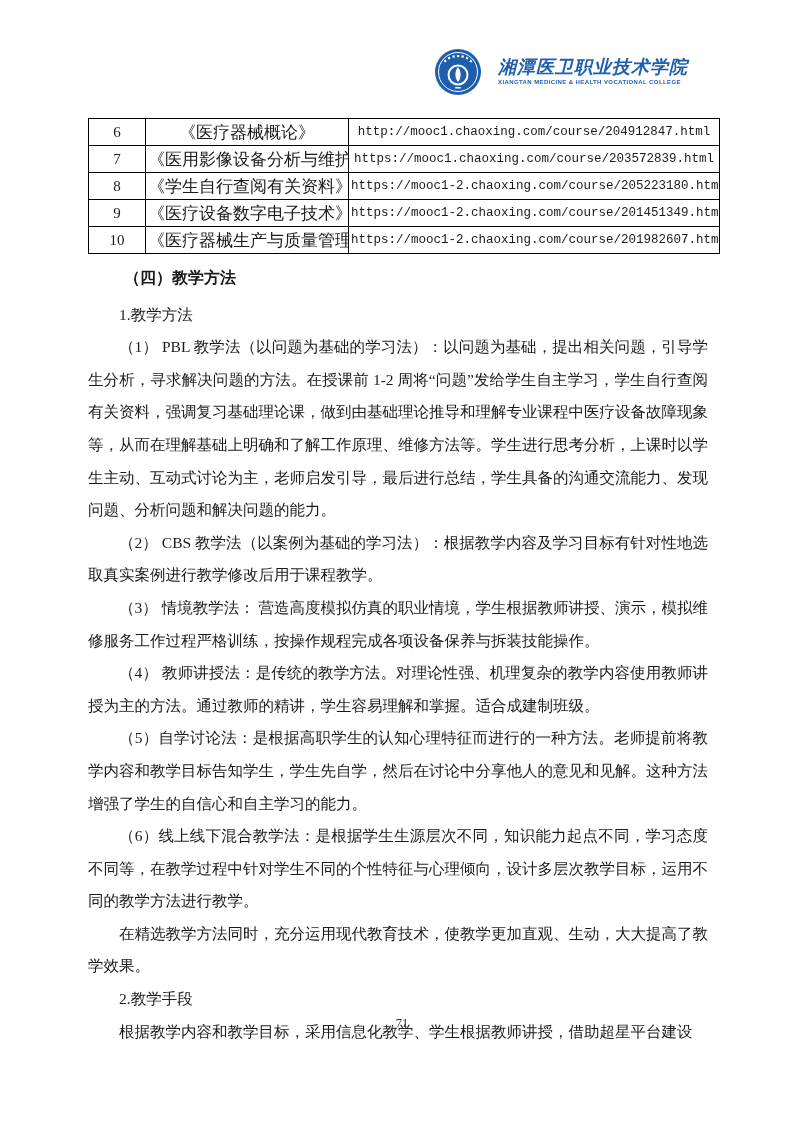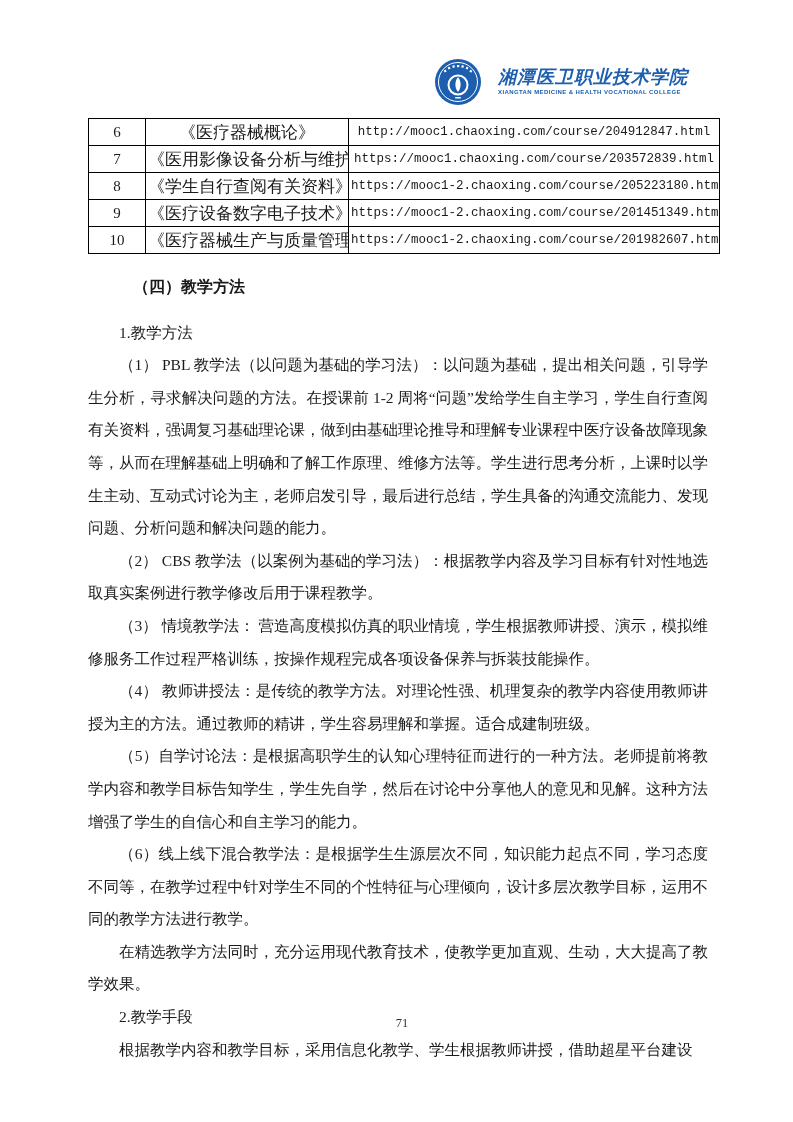--- a/index.html
+++ b/index.html
@@ -7,21 +7,21 @@
     position:relative;
     width:793px;height:1122px;
     margin:0 auto;
     background:#ffffff;
     font-family:"Liberation Serif","DejaVu Serif",serif;
     color:#1a1a1a;
     overflow:hidden;
   }
   
   .logo-row{
-    position:absolute;top:58px;right:105px;
+    position:absolute;top:48px;right:105px;
     display:flex;align-items:center;gap:16px;
   }
   .logo-emblem{width:48px;height:48px;flex:0 0 auto;}
   .logo-textblock{display:flex;flex-direction:column;line-height:1.05;}
   .logo-zh{
     font-family:"Liberation Serif",serif;
     font-weight:bold;font-style:italic;
     font-size:18px;letter-spacing:1px;
     color:#1d5fae;white-space:nowrap;
   }
@@ -52,21 +52,21 @@
   
   .content{
     position:absolute;left:88px;top:258px;width:620px;
     font-size:15.5px;line-height:32.6px;
     text-align:justify;
   }
   .section-heading{
     font-family:"Liberation Sans","DejaVu Sans",sans-serif;
     font-weight:bold;font-size:16px;
     text-indent:2em;text-align:left;
-    margin:13px;
+    margin:4px;
   }
   .para{
     margin:0;text-indent:2em;
   }
   
   .page-number{
     position:absolute;left:0;right:0;top:1016px;
     text-align:center;font-size:12.5px;color:#333;padding-left:11px;
   }
 </style>

